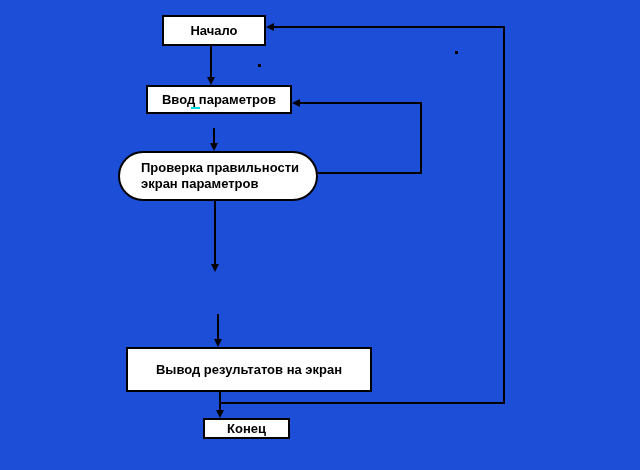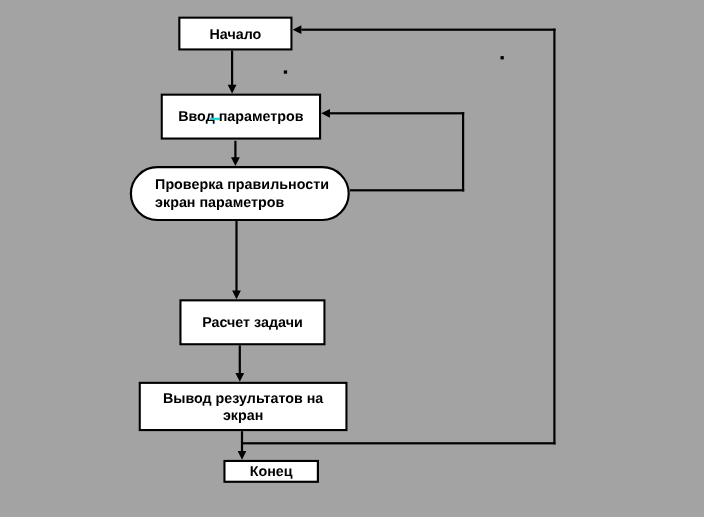--- a/index.html
+++ b/index.html
@@ -4,21 +4,21 @@
 <style>
   html, body {
     margin: 0;
     padding: 0;
     background: #ffffff;
   }
   .canvas {
     position: relative;
     width: 640px;
     height: 470px;
-    background: #a3a3a3;
+    background: #1d4ed8;
     font-family: "Liberation Sans", sans-serif;
     font-weight: bold;
     font-size: 13px;
     color: #000000;
     overflow: hidden;
   }
   .node {
     position: absolute;
     box-sizing: border-box;
     border: 2px solid #000000;
@@ -63,24 +63,24 @@
   }
   .cyan-mark {
     position: absolute;
     width: 9px;
     height: 2px;
     background: #00dddd;
   }
 
   
   #node-start  { left: 162px; top: 15px;  width: 104px; height: 31px; }
-  #node-input  { left: 146px; top: 85px;  width: 146px; height: 42px; }
+  #node-input  { left: 146px; top: 85px;  width: 146px; height: 29px; }
   #node-check  { left: 118px; top: 151px; width: 200px; height: 50px; }
   #node-calc   { left: 163px; top: 272px; width: 133px; height: 42px; }
-  #node-output { left: 126px; top: 347px; width: 190px; height: 45px; }
+  #node-output { left: 126px; top: 347px; width: 246px; height: 45px; }
   #node-end    { left: 203px; top: 418px; width: 87px;  height: 21px; }
 </style>
 </head>
 <body>
 
 <div class="canvas">
 
   <div class="node" id="node-start">
     <span>Начало</span>
   </div>
@@ -89,23 +89,20 @@
     <span>Ввод параметров</span>
   </div>
 
   <div class="node rounded" id="node-check">
     <span>
       <span>Проверка правильности</span><br>
       <span>экран параметров</span>
     </span>
   </div>
 
-  <div class="node" id="node-calc">
-    <span>Расчет задачи</span>
-  </div>
 
   <div class="node" id="node-output">
     <span>Вывод результатов на экран</span>
   </div>
 
   <div class="node" id="node-end">
     <span>Конец</span>
   </div>
 
   <div class="line" style="left:210px; top:46px; width:2px; height:32px;"></div>

